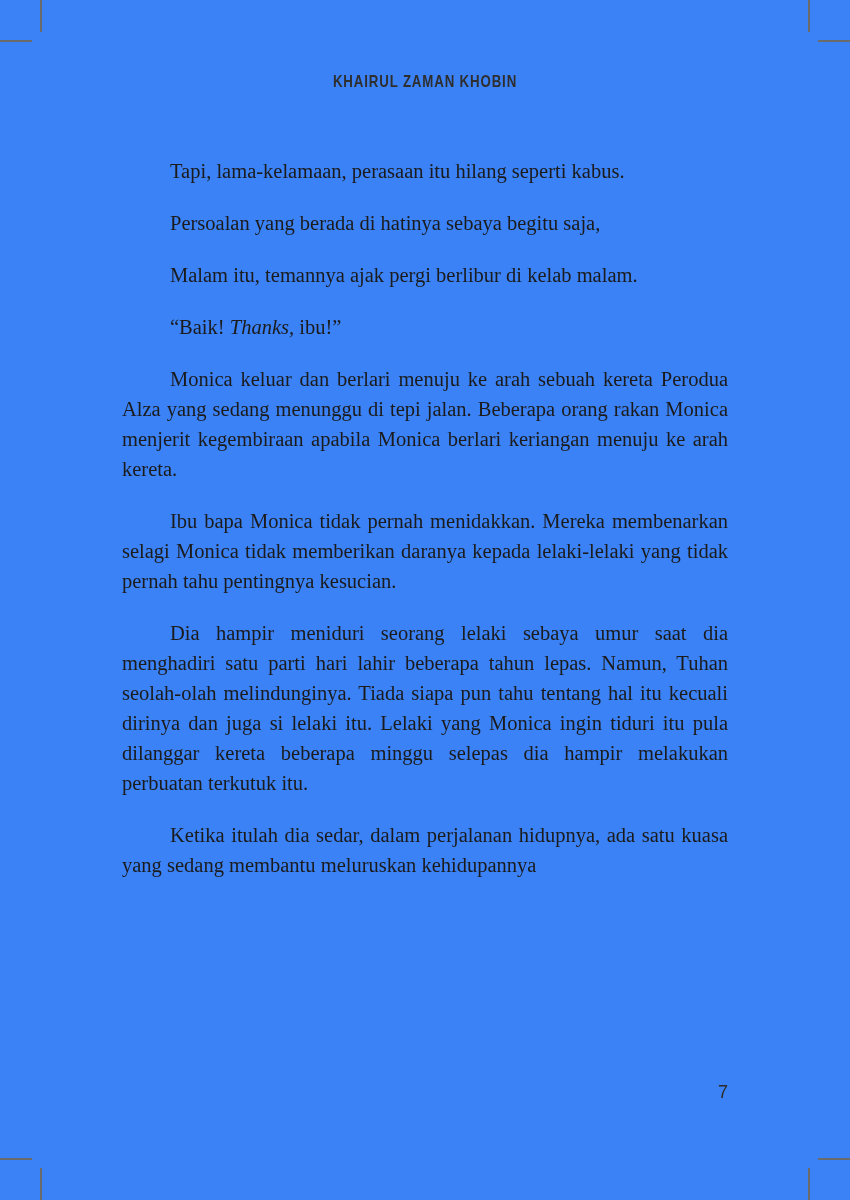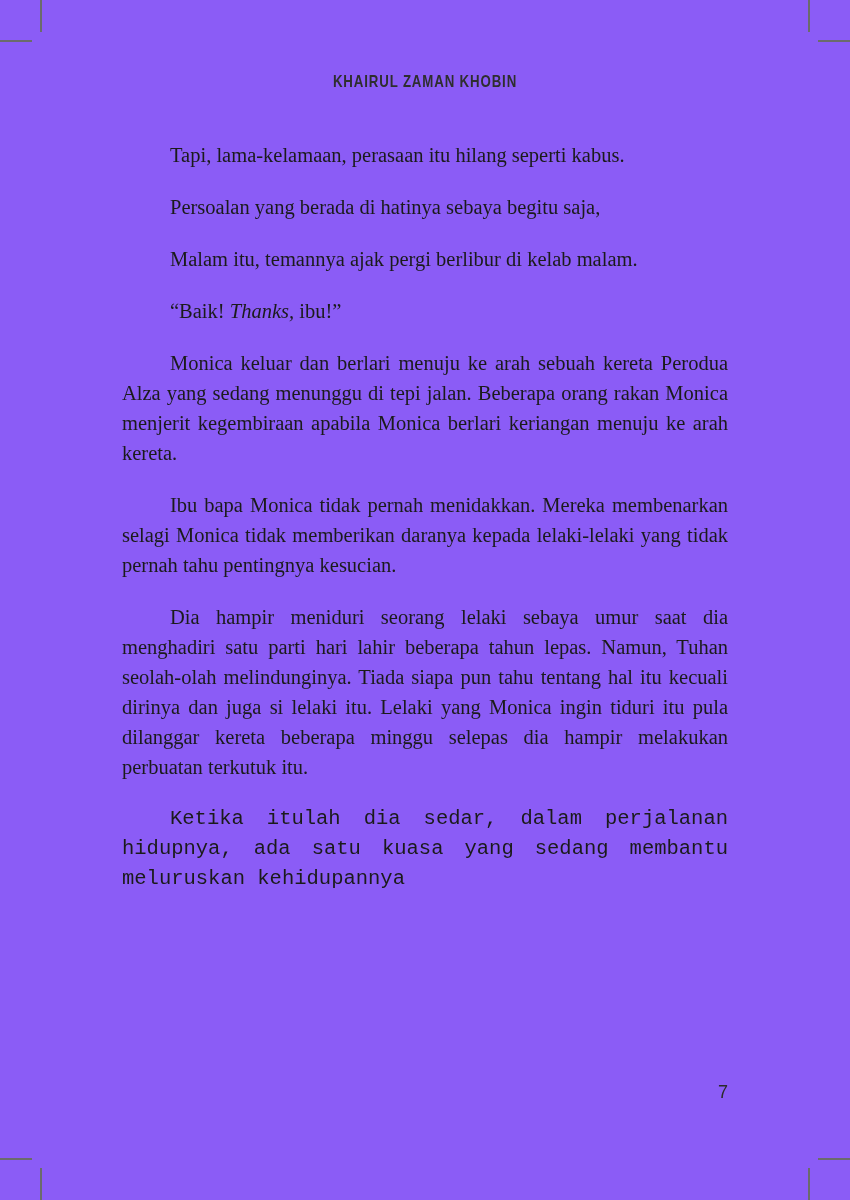--- a/index.html
+++ b/index.html
@@ -5,21 +5,21 @@
   html, body {
     margin: 0;
     padding: 0;
     background: #ffffff;
   }
 
   .page {
     position: relative;
     width: 850px;
     height: 1200px;
-    background: #8b5cf6;
+    background: #3b82f6;
     overflow: hidden;
     font-family: "Liberation Serif", "DejaVu Serif", serif;
   }
 
   
   .crop {
     position: absolute;
     background: #6b6b6b;
   }
   .crop.v { width: 2px; height: 32px; }
@@ -53,31 +53,31 @@
 
   
   .textblock {
     position: absolute;
     left: 122px;
     top: 140px;
     width: 606px;
   }
 
   .para {
-    margin: 0 0 22px 0;
+    margin: 16px 0 22px 0;
     text-indent: 48px;
     text-align: justify;
     text-justify: inter-word;
     font-size: 20.5px;
     line-height: 30px;
     color: #1b1b1b;
     hyphens: none;
   }
 
-  .para:last-child { margin-bottom: 0; font-family: Liberation Mono, monospace; }
+  .para:last-child { margin-bottom: 0; }
 
   .para em { font-style: italic; }
 
   
   .folio {
     position: absolute;
     left: 122px;
     top: 1082px;
     width: 606px;
     text-align: right;

